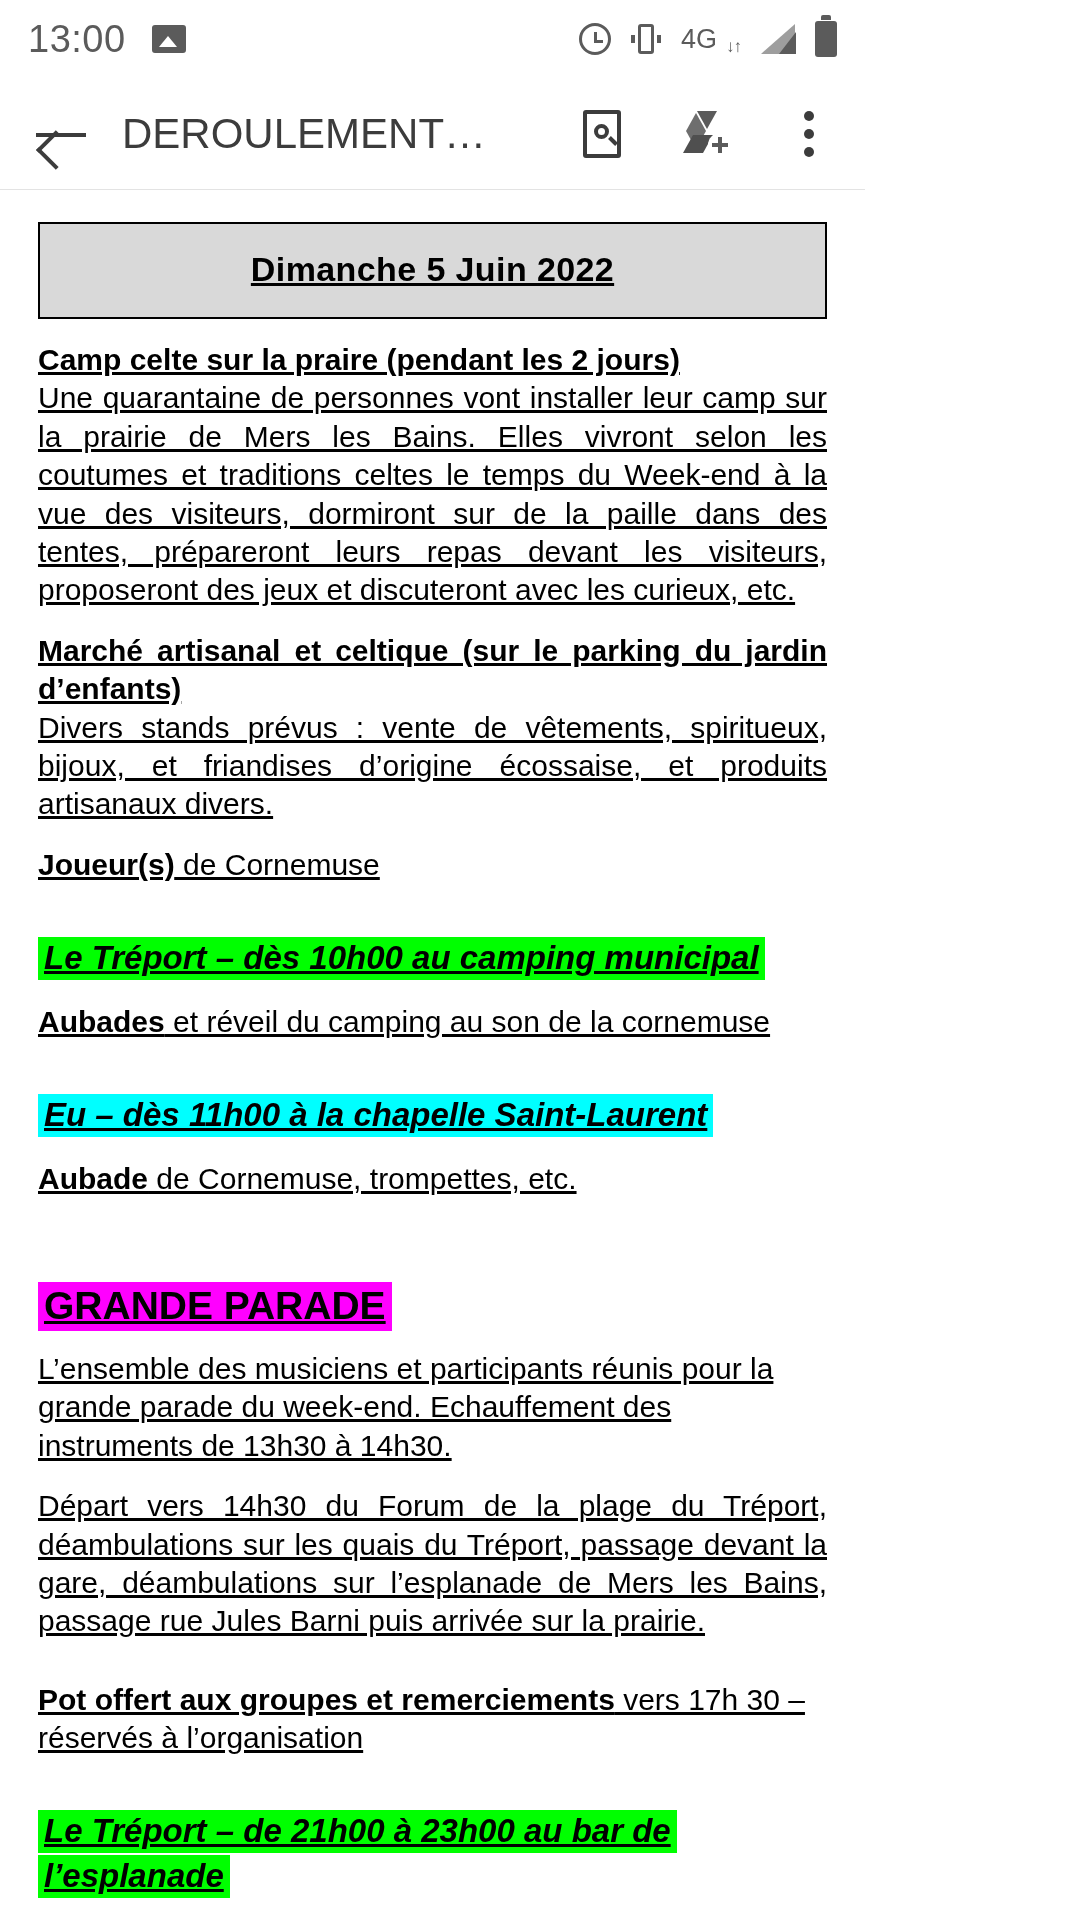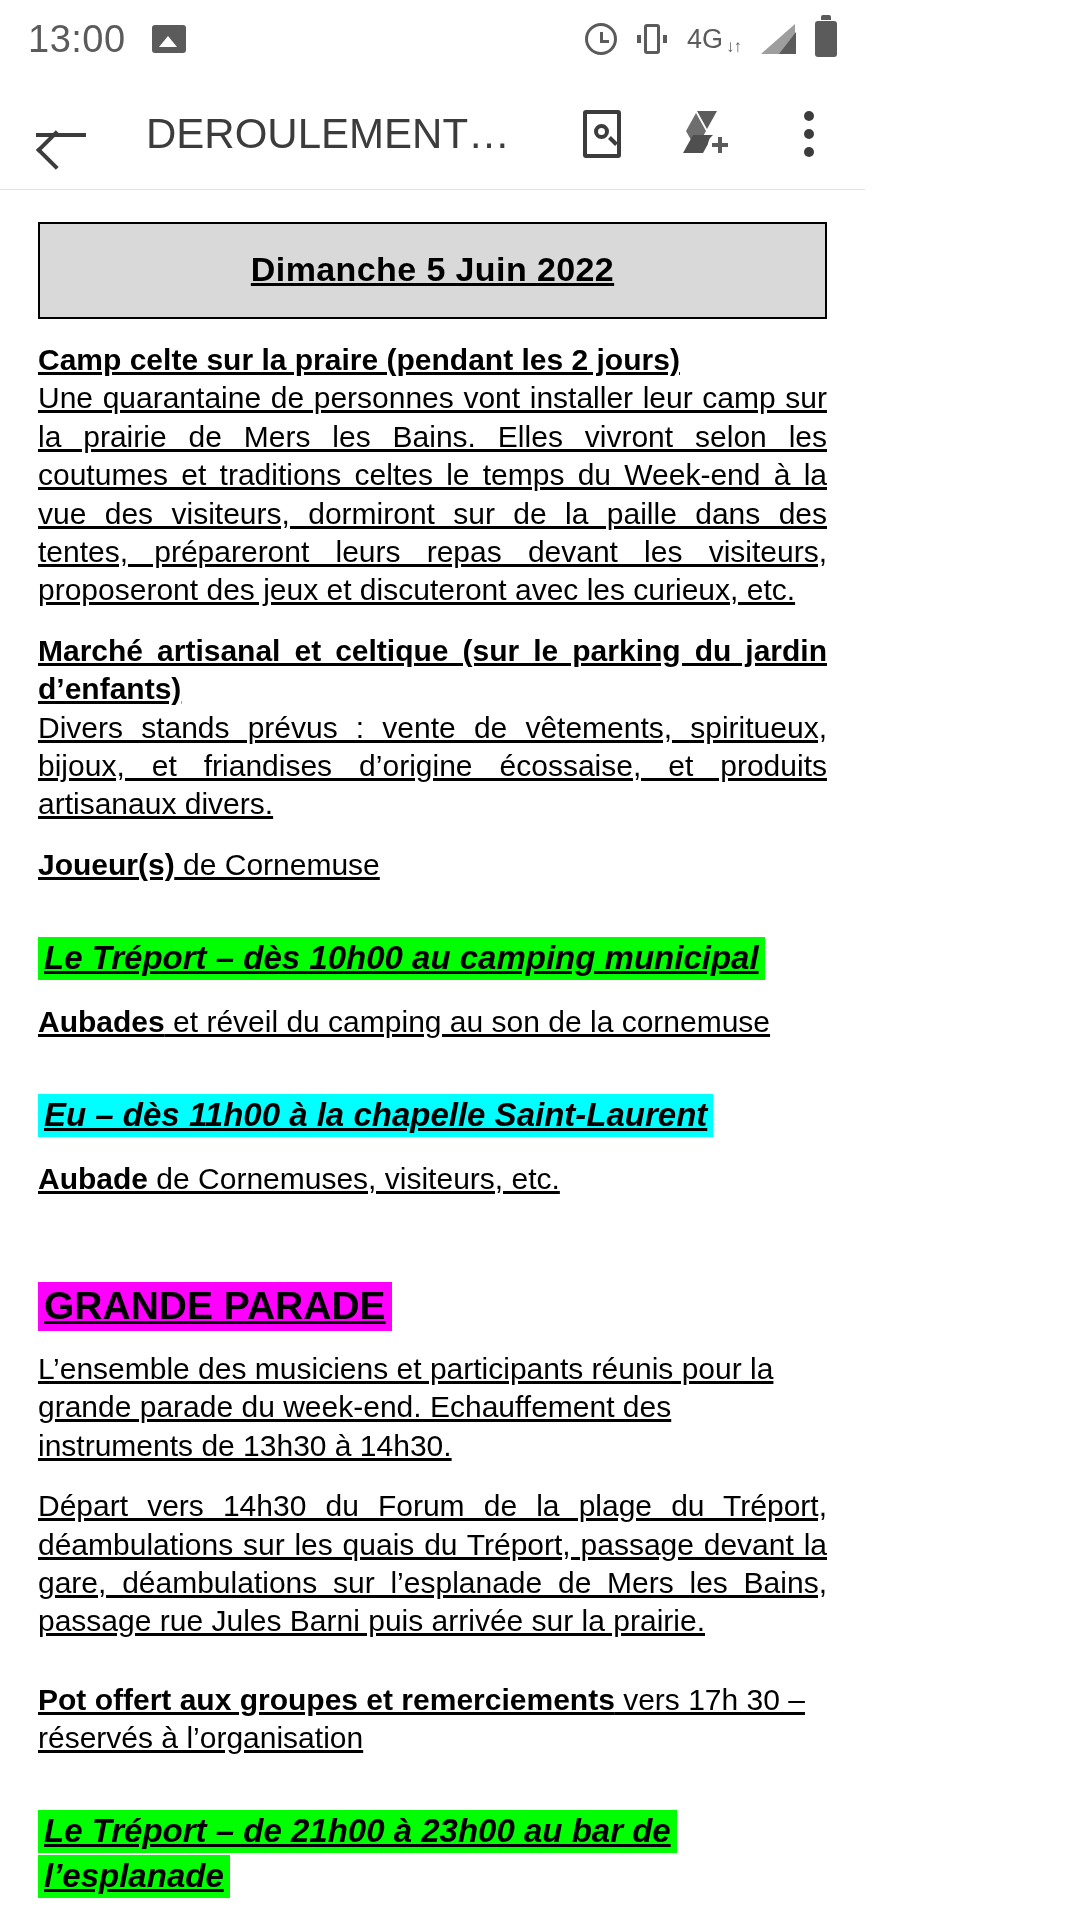--- a/index.html
+++ b/index.html
@@ -102,21 +102,21 @@
   }
   .vibrate-icon .wave {
     width: 4px; height: 14px;
     background: #5b5b5b;
   }
   .vibrate-icon .wave.s { height: 8px; }
 
   .net-4g {
     display: flex;
     align-items: center;
-    gap: 3px;
+    gap: 9px;
   }
   .net-4g .label {
     font-size: 27px;
     color: #5b5b5b;
     font-weight: 500;
     line-height: 1;
   }
   .net-4g .arrows {
     font-size: 17px;
     color: #5b5b5b;
@@ -186,21 +186,21 @@
     left: 2px; top: 10px;
     width: 24px; height: 24px;
     border-left: 4px solid #3c3c3c;
     border-bottom: 4px solid #3c3c3c;
     transform: rotate(45deg);
     transform-origin: left bottom;
   }
   .app-title {
     font-size: 42px;
     color: #3c3c3c;
-    margin-left: 56px;
+    margin-left: 32px;
     font-weight: 400;
     white-space: nowrap;
     overflow: hidden;
   }
   .app-bar-actions {
     margin-left: auto;
     display: flex;
     align-items: center;
     gap: 58px;
     padding-right: 6px;
@@ -396,21 +396,21 @@
 
     <div class="para nojust">
       <b class="lead">Aubades</b><span> et réveil du camping au son de la cornemuse</span>
     </div>
 
     <div class="section-head">
       <span class="hl hl-cyan">Eu – dès 11h00 à la chapelle Saint-Laurent</span>
     </div>
 
     <div class="para nojust">
-      <b class="lead">Aubade</b><span> de Cornemuses, visiteurs, etc.</span>
+      <b class="lead">Aubade</b><span> de Cornemuse, trompettes, etc.</span>
     </div>
 
     <div class="spacer-md"></div>
 
     <div class="section-head">
       <span class="title-grande">GRANDE PARADE</span>
     </div>
 
     <div class="para nojust">
       <span>L’ensemble des musiciens et participants réunis pour la grande parade du week-end. Echauffement des instruments de 13h30 à 14h30.</span>

